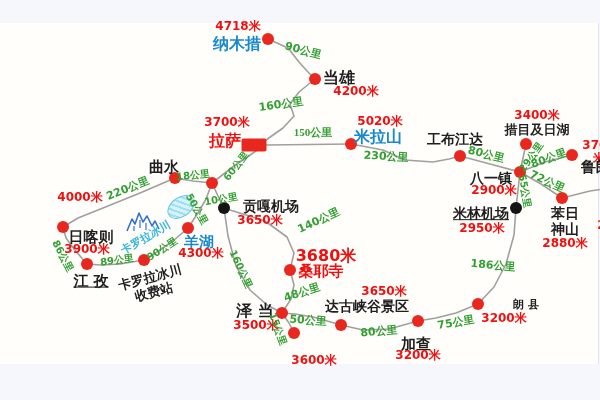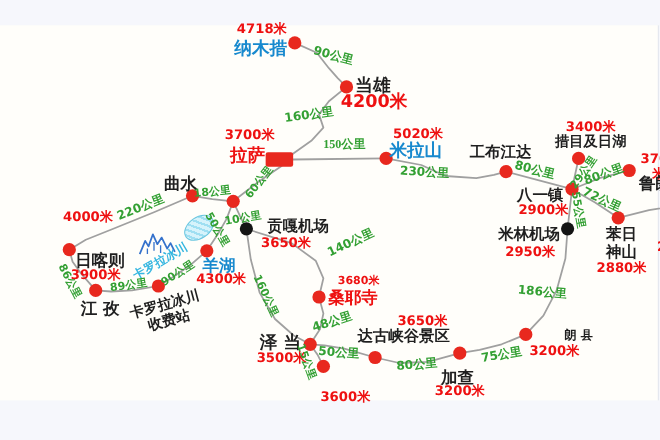--- a/index.html
+++ b/index.html
@@ -100,21 +100,21 @@
     <div class="marker red" style="left: 167px; top: 183px;"></div>
     <div class="marker red" style="left: 130px; top: 178px;"></div>
     <div class="marker red" style="left: 143px; top: 228px;"></div>
     <div class="marker red" style="left: 99px; top: 260px;"></div>
     <div class="marker red" style="left: 42px; top: 264px;"></div>
     <div class="marker red" style="left: 18px; top: 227px;"></div>
     <div class="lbl c-red" style="left: 193px; top: 27px; font-size: 12px; transform: translate(-50%, -50%) rotate(0deg);">4718米</div>
     <div class="lbl c-blue" style="left: 192px; top: 44px; font-size: 16px; transform: translate(-50%, -50%) rotate(0deg);">纳木措</div>
     <div class="lbl c-green" style="left: 258px; top: 51px; font-size: 11px; transform: translate(-50%, -50%) rotate(15deg);">90公里</div>
     <div class="lbl c-black" style="left: 294px; top: 78px; font-size: 16px; transform: translate(-50%, -50%) rotate(0deg);">当雄</div>
-    <div class="lbl c-red" style="left: 295px; top: 92px; font-size: 16px; transform: translate(-50%, -50%) rotate(0deg);">4200米</div>
+    <div class="lbl c-red" style="left: 311px; top: 92px; font-size: 12px; transform: translate(-50%, -50%) rotate(0deg);">4200米</div>
     <div class="lbl c-green" style="left: 236px; top: 105px; font-size: 11px; transform: translate(-50%, -50%) rotate(-8deg);">160公里</div>
     <div class="lbl c-red" style="left: 182px; top: 123px; font-size: 12px; transform: translate(-50%, -50%) rotate(0deg);">3700米</div>
     <div class="lbl c-red" style="left: 180px; top: 141px; font-size: 16px; transform: translate(-50%, -50%) rotate(0deg);">拉萨</div>
     <div class="lbl c-green" style="left: 268px; top: 132px; font-size: 11px; transform: translate(-50%, -50%) rotate(0deg); font-family: Liberation Serif, serif;">150公里</div>
     <div class="lbl c-red" style="left: 335px; top: 122px; font-size: 12px; transform: translate(-50%, -50%) rotate(0deg);">5020米</div>
     <div class="lbl c-blue" style="left: 333px; top: 137px; font-size: 16px; transform: translate(-50%, -50%) rotate(0deg);">米拉山</div>
     <div class="lbl c-green" style="left: 341px; top: 157px; font-size: 11px; transform: translate(-50%, -50%) rotate(3deg);">230公里</div>
     <div class="lbl c-black" style="left: 410px; top: 140px; font-size: 14px; transform: translate(-50%, -50%) rotate(0deg);">工布江达</div>
     <div class="lbl c-green" style="left: 441px; top: 155px; font-size: 11px; transform: translate(-50%, -50%) rotate(14deg);">80公里</div>
     <div class="lbl c-red" style="left: 492px; top: 116px; font-size: 12px; transform: translate(-50%, -50%) rotate(0deg); text-align: center;">3400米</div>
@@ -124,54 +124,54 @@
     <div class="lbl c-red" style="left: 449px; top: 191px; font-size: 12px; transform: translate(-50%, -50%) rotate(0deg);">2900米</div>
     <div class="lbl c-red" style="left: 554px; top: 152px; font-size: 12px; transform: translate(-50%, -50%) rotate(0deg);">3700米</div>
     <div class="lbl c-black" style="left: 551px; top: 167px; font-size: 15px; transform: translate(-50%, -50%) rotate(0deg);">鲁朗</div>
     <div class="lbl c-green" style="left: 504px; top: 159px; font-size: 11px; transform: translate(-50%, -50%) rotate(-20deg);">80公里</div>
     <div class="lbl c-green" style="left: 502px; top: 182px; font-size: 11px; transform: translate(-50%, -50%) rotate(25deg);">72公里</div>
     <div class="lbl c-green" style="left: 480px; top: 191px; font-size: 10px; transform: translate(-50%, -50%) rotate(80deg);">55公里</div>
     <div class="lbl c-black" style="left: 520px; top: 222px; font-size: 14px; transform: translate(-50%, -50%) rotate(0deg);">苯日
 神山</div>
     <div class="lbl c-red" style="left: 520px; top: 244px; font-size: 12px; transform: translate(-50%, -50%) rotate(0deg);">2880米</div>
     <div class="lbl c-red" style="left: 569px; top: 232px; font-size: 12px; transform: translate(-50%, -50%) rotate(0deg);">2900米</div>
-    <div class="lbl c-black" style="left: 436px; top: 214px; font-size: 14px; transform: translate(-50%, -50%) rotate(0deg);">米林机场</div>
+    <div class="lbl c-black" style="left: 436px; top: 214px; font-size: 14px; transform: translate(-50%, -50%) rotate(0deg); text-decoration: underline;">米林机场</div>
     <div class="lbl c-red" style="left: 437px; top: 229px; font-size: 12px; transform: translate(-50%, -50%) rotate(0deg);">2950米</div>
     <div class="lbl c-green" style="left: 448px; top: 266px; font-size: 11px; transform: translate(-50%, -50%) rotate(5deg);">186公里</div>
     <div class="lbl c-black" style="left: 481px; top: 305px; font-size: 11px; transform: translate(-50%, -50%) rotate(0deg);">朗 县</div>
     <div class="lbl c-red" style="left: 459px; top: 319px; font-size: 12px; transform: translate(-50%, -50%) rotate(0deg);">3200米</div>
     <div class="lbl c-green" style="left: 411px; top: 323px; font-size: 11px; transform: translate(-50%, -50%) rotate(-10deg);">75公里</div>
     <div class="lbl c-black" style="left: 371px; top: 344px; font-size: 15px; transform: translate(-50%, -50%) rotate(0deg);">加查</div>
     <div class="lbl c-red" style="left: 373px; top: 356px; font-size: 12px; transform: translate(-50%, -50%) rotate(0deg);">3200米</div>
     <div class="lbl c-green" style="left: 334px; top: 332px; font-size: 11px; transform: translate(-50%, -50%) rotate(-5deg);">80公里</div>
     <div class="lbl c-red" style="left: 339px; top: 292px; font-size: 12px; transform: translate(-50%, -50%) rotate(0deg);">3650米</div>
     <div class="lbl c-black" style="left: 322px; top: 307px; font-size: 14px; transform: translate(-50%, -50%) rotate(0deg);">达古峡谷景区</div>
     <div class="lbl c-green" style="left: 263px; top: 321px; font-size: 11px; transform: translate(-50%, -50%) rotate(4deg);">50公里</div>
     <div class="lbl c-black" style="left: 210px; top: 311px; font-size: 16px; transform: translate(-50%, -50%) rotate(0deg);">泽 当</div>
     <div class="lbl c-red" style="left: 211px; top: 326px; font-size: 12px; transform: translate(-50%, -50%) rotate(0deg);">3500米</div>
     <div class="lbl c-green" style="left: 233px; top: 329px; font-size: 10px; transform: translate(-50%, -50%) rotate(70deg);">15公里</div>
     <div class="lbl c-red" style="left: 269px; top: 361px; font-size: 12px; transform: translate(-50%, -50%) rotate(0deg);">3600米</div>
     <div class="lbl c-green" style="left: 257px; top: 293px; font-size: 11px; transform: translate(-50%, -50%) rotate(-18deg);">48公里</div>
-    <div class="lbl c-red" style="left: 281px; top: 256px; font-size: 10px; transform: translate(-50%, -50%) rotate(0deg);">3680米</div>
+    <div class="lbl c-red" style="left: 281px; top: 256px; font-size: 16px; transform: translate(-50%, -50%) rotate(0deg);">3680米</div>
     <div class="lbl c-red" style="left: 276px; top: 271px; font-size: 15px; transform: translate(-50%, -50%) rotate(0deg);">桑耶寺</div>
     <div class="lbl c-green" style="left: 274px; top: 221px; font-size: 11px; transform: translate(-50%, -50%) rotate(-25deg);">140公里</div>
     <div class="lbl c-green" style="left: 196px; top: 269px; font-size: 10px; transform: translate(-50%, -50%) rotate(65deg);">160公里</div>
     <div class="lbl c-black" style="left: 226px; top: 207px; font-size: 14px; transform: translate(-50%, -50%) rotate(0deg);">贡嘎机场</div>
     <div class="lbl c-red" style="left: 215px; top: 221px; font-size: 12px; transform: translate(-50%, -50%) rotate(0deg);">3650米</div>
     <div class="lbl c-green" style="left: 176px; top: 199px; font-size: 10px; transform: translate(-50%, -50%) rotate(-10deg);">10公里</div>
     <div class="lbl c-green" style="left: 191px; top: 166px; font-size: 10px; transform: translate(-50%, -50%) rotate(-52deg);">60公里</div>
     <div class="lbl c-green" style="left: 148px; top: 175px; font-size: 10px; transform: translate(-50%, -50%) rotate(-6deg);">18公里</div>
     <div class="lbl c-black" style="left: 119px; top: 167px; font-size: 15px; transform: translate(-50%, -50%) rotate(0deg);">曲水</div>
     <div class="lbl c-green" style="left: 83px; top: 189px; font-size: 11px; transform: translate(-50%, -50%) rotate(-22deg);">220公里</div>
     <div class="lbl c-green" style="left: 152px; top: 209px; font-size: 10px; transform: translate(-50%, -50%) rotate(60deg);">50公里</div>
     <div class="lbl c-blue" style="left: 154px; top: 242px; font-size: 15px; transform: translate(-50%, -50%) rotate(0deg);">羊湖</div>
     <div class="lbl c-red" style="left: 156px; top: 254px; font-size: 12px; transform: translate(-50%, -50%) rotate(0deg);">4300米</div>
     <div class="lbl c-green" style="left: 117px; top: 249px; font-size: 10px; transform: translate(-50%, -50%) rotate(-33deg);">90公里</div>
     <div class="lbl c-cyan" style="left: 101px; top: 238px; font-size: 11px; transform: translate(-50%, -50%) rotate(-30deg);">卡罗拉冰川</div>
     <div class="lbl c-black" style="left: 107px; top: 285px; font-size: 13px; transform: translate(-50%, -50%) rotate(-15deg);">卡罗拉冰川
 收费站</div>
     <div class="lbl c-green" style="left: 72px; top: 260px; font-size: 10px; transform: translate(-50%, -50%) rotate(-8deg);">89公里</div>
-    <div class="lbl c-black" style="left: 46px; top: 281px; font-size: 15px; transform: translate(-50%, -50%) rotate(0deg);">江 孜</div>
+    <div class="lbl c-black" style="left: 46px; top: 281px; font-size: 15px; transform: translate(-50%, -50%) rotate(0deg); text-decoration: underline;">江 孜</div>
     <div class="lbl c-green" style="left: 18px; top: 256px; font-size: 10px; transform: translate(-50%, -50%) rotate(62deg);">86公里</div>
     <div class="lbl c-red" style="left: 35px; top: 198px; font-size: 12px; transform: translate(-50%, -50%) rotate(0deg);">4000米</div>
     <div class="lbl c-black" style="left: 46px; top: 237px; font-size: 15px; transform: translate(-50%, -50%) rotate(0deg);">日喀则</div>
     <div class="lbl c-red" style="left: 42px; top: 250px; font-size: 12px; transform: translate(-50%, -50%) rotate(0deg);">3900米</div>
   </div>
 
 </body></html>

